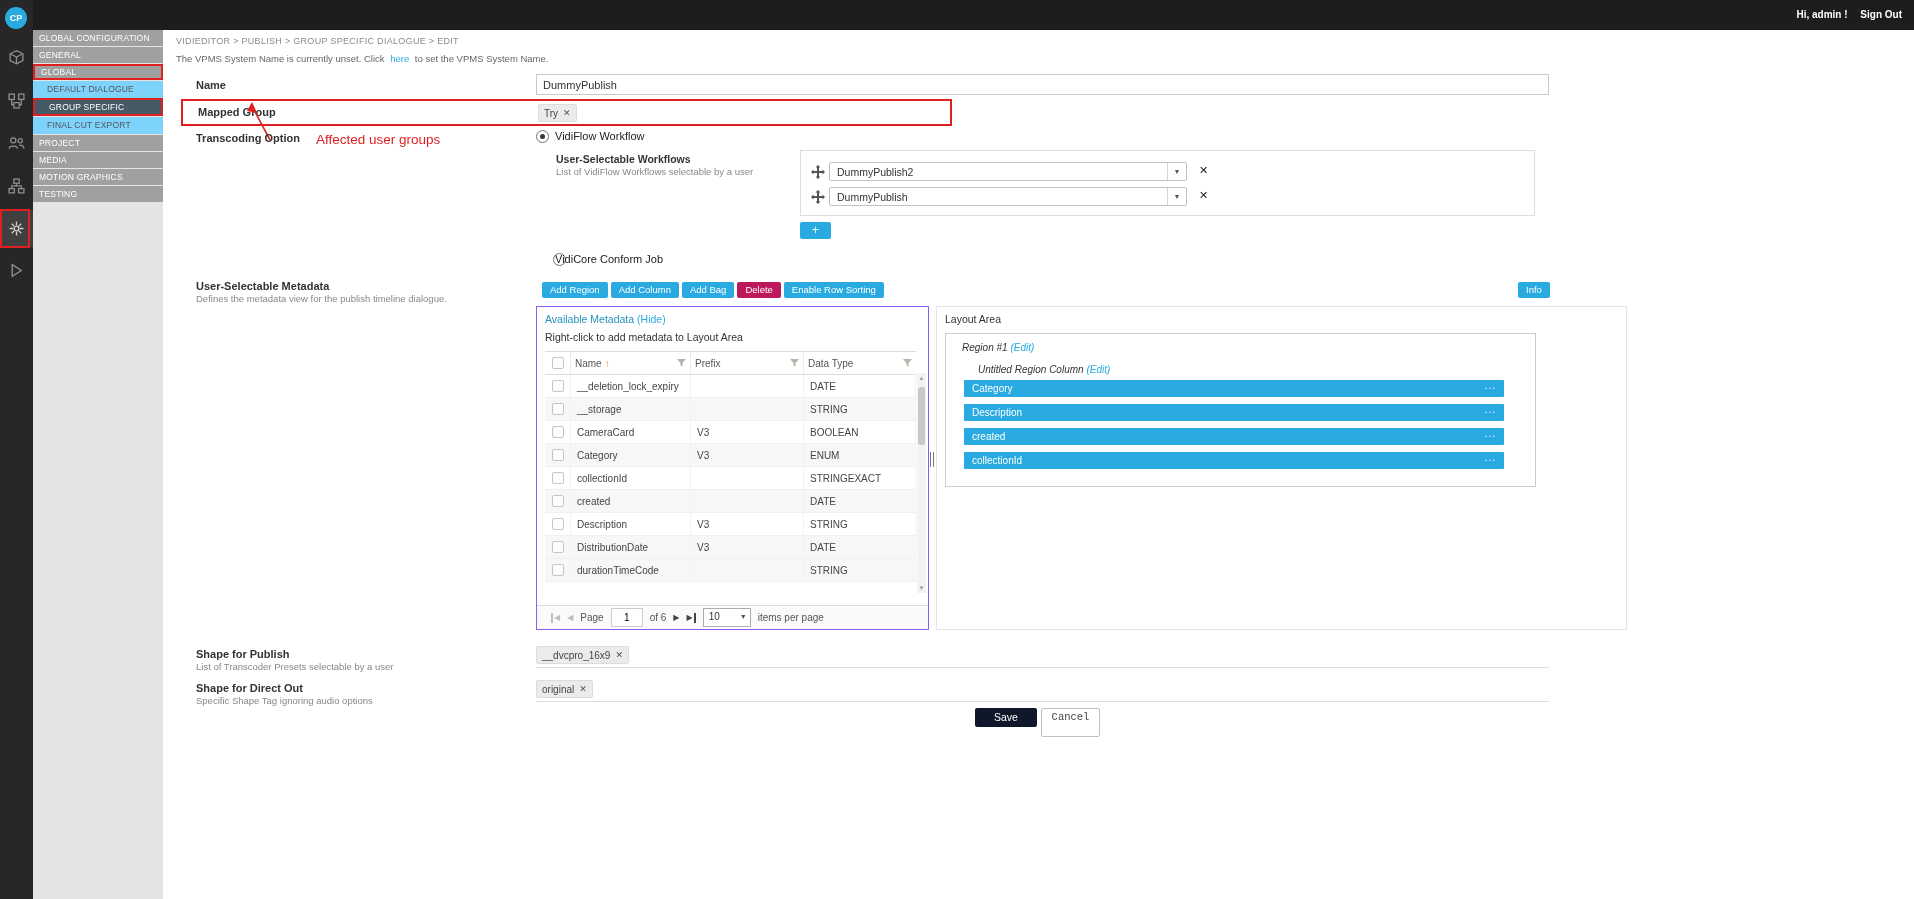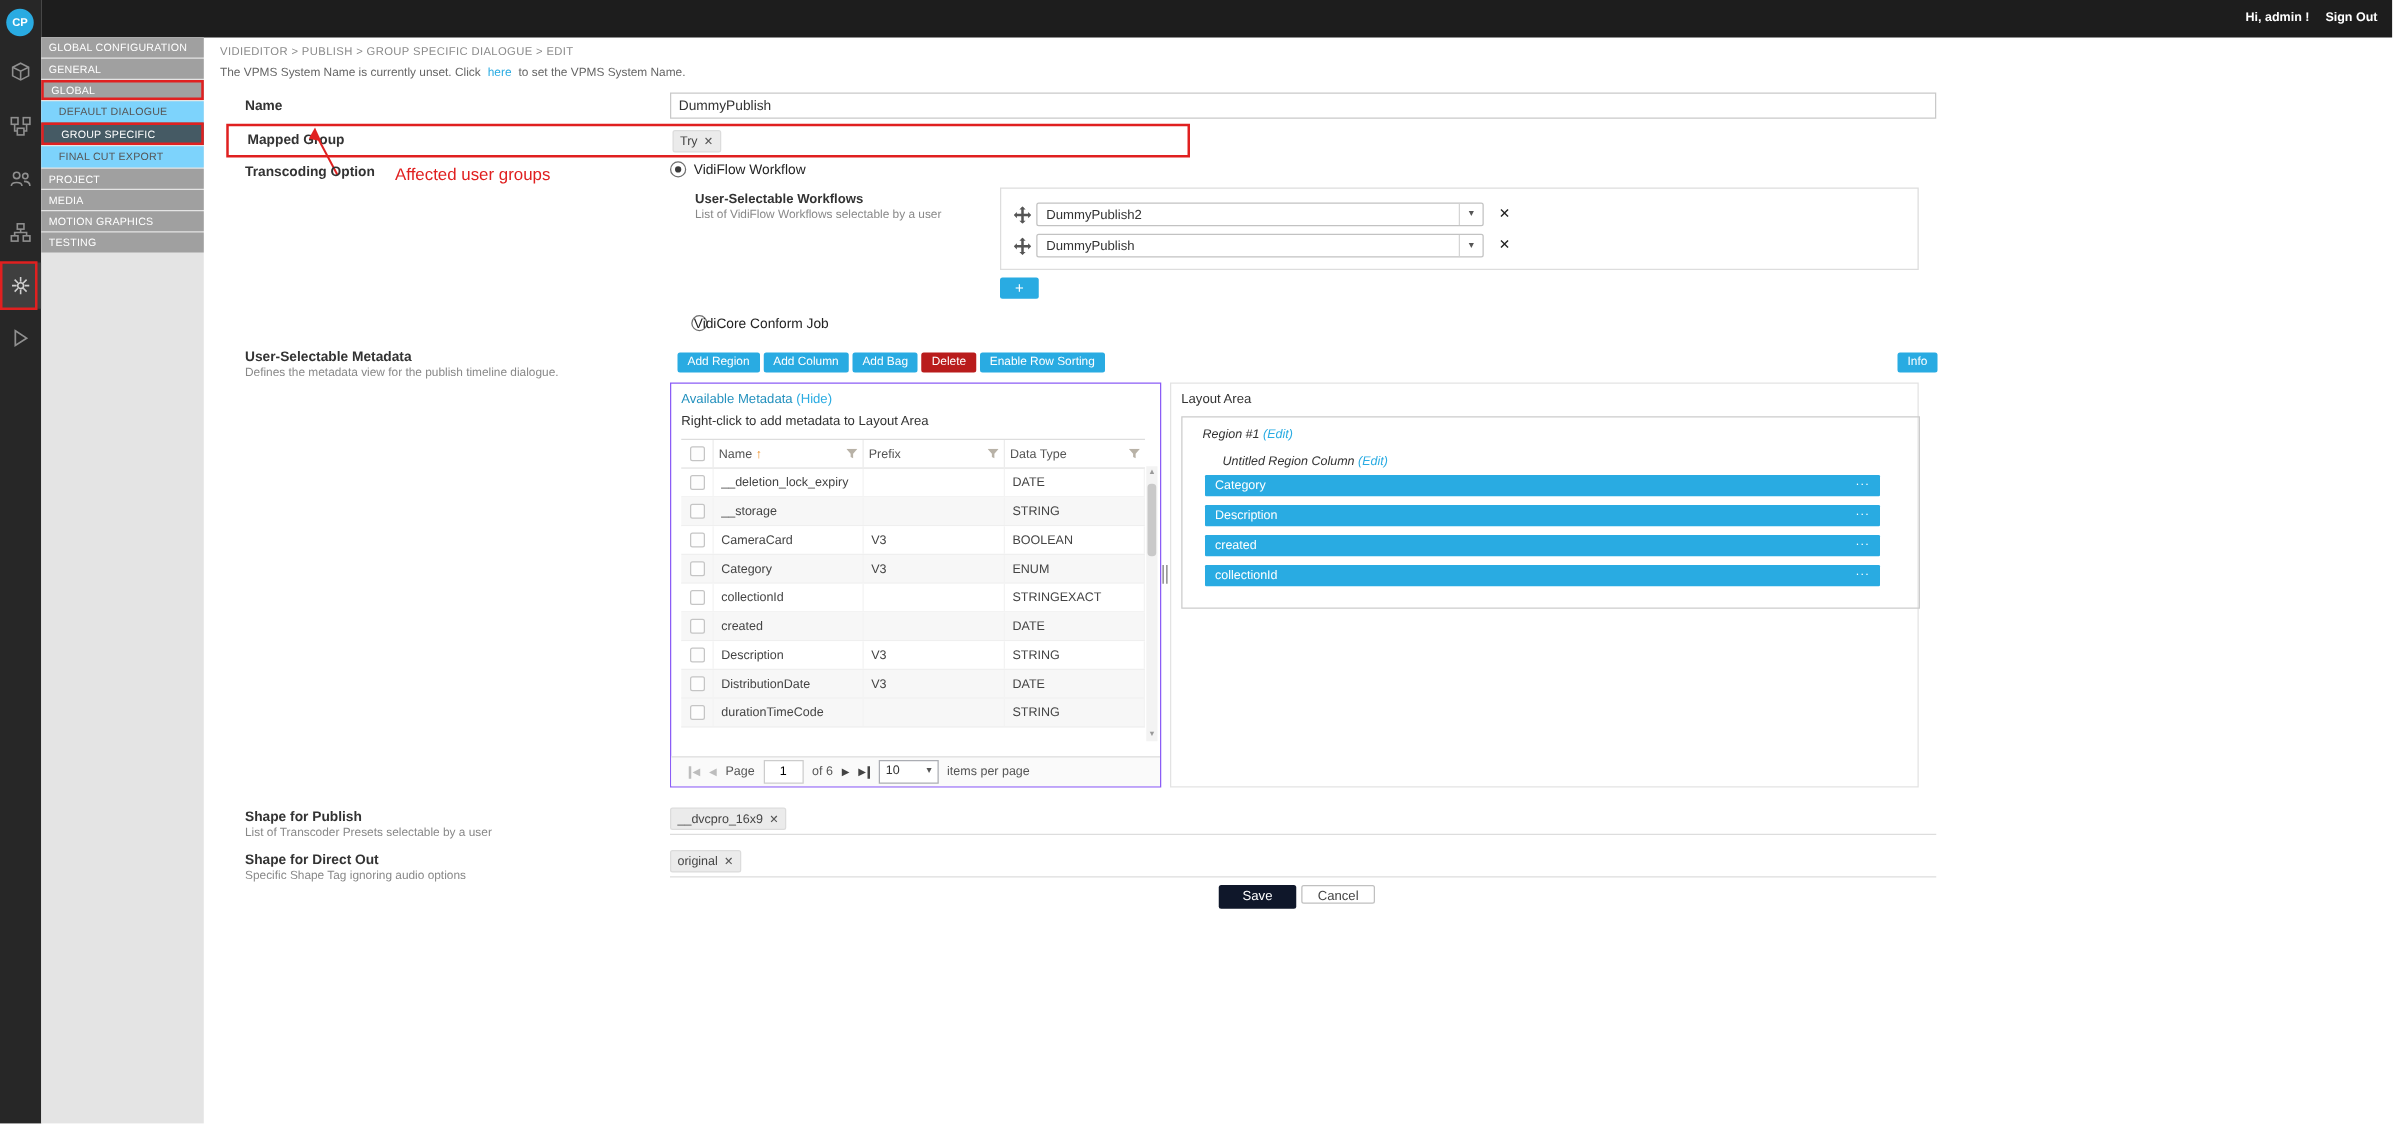--- a/index.html
+++ b/index.html
@@ -49,26 +49,26 @@
   .radiolabel{font-size:11px;color:#222;}
 
   .wfpanel{left:800px;top:150px;width:735px;height:66px;border:1px solid #ddd;background:#fff;}
   .combo{box-sizing:border-box;position:absolute;left:28px;width:358px;height:19px;border:1px solid #c2c2c2;border-radius:2px;background:#fff;font-size:10.5px;color:#333;cursor:pointer;}
   .combo .txt{position:absolute;left:7px;top:3px;}
   .combo .dd{position:absolute;right:0;top:0;width:18px;height:100%;border-left:1px solid #d5d5d5;text-align:center;font-size:7px;color:#555;line-height:17px;}
   .xbtn{position:absolute;left:398px;font-size:11px;font-weight:bold;color:#222;cursor:pointer;}
   .plusbtn{left:800px;top:222px;width:31px;height:17px;background:#29abe2;color:#fff;text-align:center;line-height:16px;font-size:12px;border-radius:2px;cursor:pointer;}
 
   .btn{display:inline-block;background:#29abe2;color:#fff;font-size:9.5px;height:16px;line-height:16px;padding:0 8px;border-radius:2px;cursor:pointer;white-space:nowrap;}
-  .btn.dis{background:#b91c1c;text-align:right;}
+  .btn.dis{background:#be185d;text-align:right;}
   .toolbar{left:542px;top:282px;display:flex;gap:3px;}
 
   .panel{background:#fff;border:1px solid #8b5cf6;}
   .lpanel{left:536px;top:306px;width:393px;height:324px;}
-  .rpanel{left:936px;top:306px;width:599px;height:324px;border-color:#e3e3e3;}
+  .rpanel{left:936px;top:306px;width:691px;height:324px;border-color:#e3e3e3;}
   .ptitle{position:absolute;left:8px;top:6px;font-size:10.5px;}
   .avtitle{color:#2491be;}
   .hint{position:absolute;left:8px;top:24px;font-size:10.5px;color:#333;}
 
   
   .tbl{position:absolute;left:8px;top:44px;width:371px;}
   .thead{display:flex;height:22px;border-top:1px solid #ddd;border-bottom:1px solid #ddd;background:#fff;}
   .hcell{box-sizing:border-box;display:flex;align-items:center;font-size:10px;color:#555;border-right:1px solid #ececec;padding:0 4px;gap:3px;cursor:pointer;}
   .trow{display:flex;height:22px;border-bottom:1px solid #efefef;background:#fff;cursor:pointer;}
   .trow.alt{background:#f7f7f7;}
@@ -98,21 +98,21 @@
   
   .laybox{position:absolute;left:8px;top:26px;width:589px;height:152px;border:1px solid #ccc;}
   .regionline{position:absolute;font-style:italic;font-size:10px;color:#333;}
   .lbar{position:absolute;left:18px;width:540px;height:17px;background:#29abe2;color:#fff;font-size:10px;line-height:17px;padding-left:8px;border-radius:1px;box-sizing:border-box;cursor:pointer;}
   .lbar .more{position:absolute;right:8px;top:-3px;letter-spacing:1px;cursor:pointer;}
 
   .splitter{left:930px;top:452px;width:4px;height:15px;border-left:1px solid #777;border-right:1px solid #777;}
 
   .shape-row{border-bottom:1px solid #ddd;background:#fff;}
   .savebtn{left:975px;top:708px;width:62px;height:19px;background:#0f172a;color:#fff;font-size:10.5px;text-align:center;line-height:19px;border-radius:2px;cursor:pointer;}
-  .cancelbtn{left:1041px;top:708px;width:59px;height:15px;background:#fff;border:1px solid #c0c0c0;color:#444;font-size:10.5px;text-align:center;line-height:17px;border-radius:2px;cursor:pointer;}
+  .cancelbtn{left:1041px;top:708px;width:59px;height:29px;background:#fff;border:1px solid #c0c0c0;color:#444;font-size:10.5px;text-align:center;line-height:17px;border-radius:2px;cursor:pointer;font-family:Liberation Mono, monospace;}
 
   svg{display:block;}
 </style>
 </head>
 <body>
 
 <div id="app">
 
   
   <div class="abs iconbar"></div>

